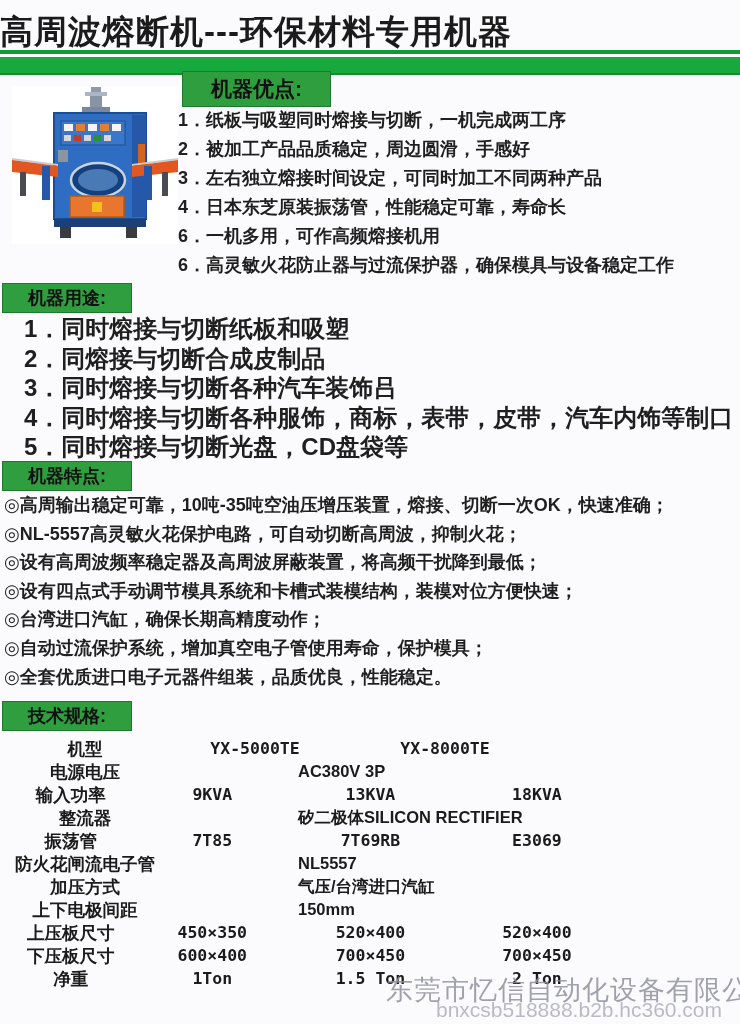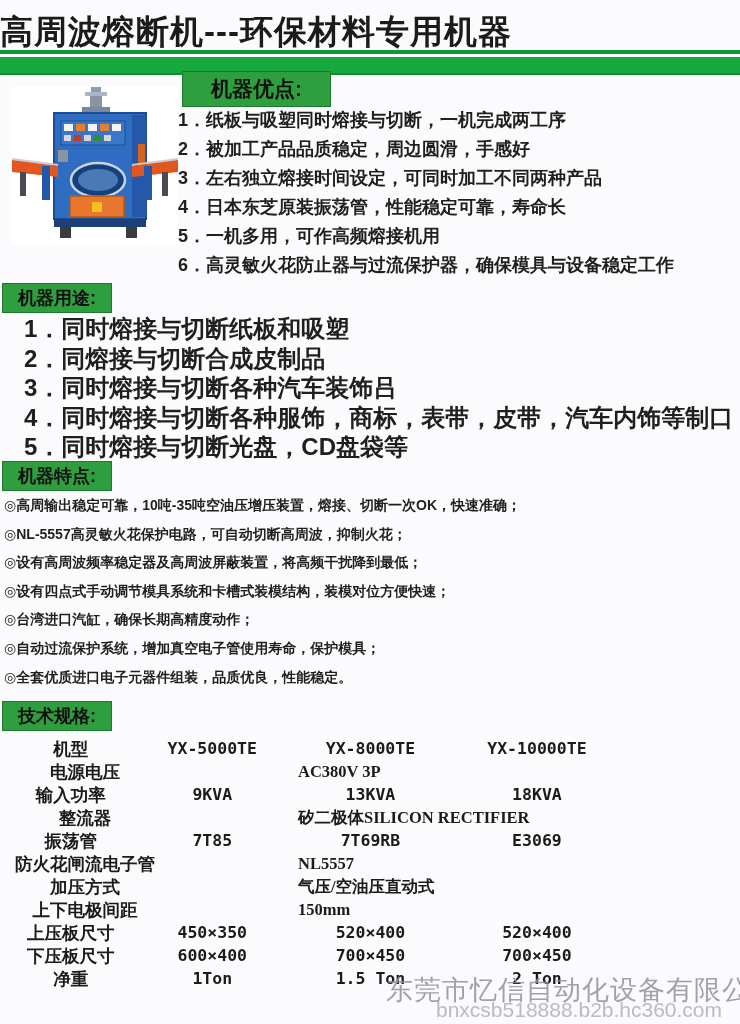--- a/index.html
+++ b/index.html
@@ -9,43 +9,43 @@
     font-family:"Liberation Sans","DejaVu Sans",sans-serif;
   }
   .title{
     position:absolute;top:10px;left:0;width:740px;
     font-size:33px;font-weight:700;letter-spacing:1px;white-space:nowrap;
   }
   .bar-thin{position:absolute;top:50px;left:0;width:740px;height:4px;background:#0b9c35;}
   .bar-main{position:absolute;top:57px;left:0;width:740px;height:16px;background:#17a83e;border-bottom:2px solid #0e8f2f;}
   .badge{
     position:absolute;display:inline-block;background:#2f9e3f;border:1px solid #1c7a2c;
-    color:#101010;font-weight:700;padding:2px 15px;white-space:nowrap;
+    color:#101010;font-weight:700;padding:2px 25px;white-space:nowrap;
   }
   .adv-badge{left:182px;top:71px;font-size:21px;padding:3px 28px;}
   .use-badge{left:2px;top:283px;font-size:18px;}
   .feat-badge{left:2px;top:461px;font-size:18px;}
   .spec-badge{left:2px;top:701px;font-size:18px;}
   .list{position:absolute;}
   .list .li{white-space:nowrap;font-weight:600;color:#1f1f1f;}
   .adv-list{left:178px;top:106px;}
   .adv-list .li{height:29px;line-height:29px;font-size:18px;}
   .use-list{left:24px;top:314px;}
   .use-list .li{height:29.5px;line-height:29.5px;font-size:24px;}
   .feat-list{left:4px;top:491px;}
-  .feat-list .li{height:28.6px;line-height:28.6px;font-size:14px;}
+  .feat-list .li{height:28.6px;line-height:28.6px;font-size:18px;}
   .machine{position:absolute;left:12px;top:86px;width:166px;height:158px;}
   .spec-table{position:absolute;left:0;top:737px;width:616px;}
   .spec-row{display:flex;height:23px;align-items:center;}
   .spec-label-cell{width:170px;text-align:center;font-weight:700;font-size:17.5px;white-space:nowrap;}
   .spec-cell{text-align:center;font-family:"DejaVu Sans Mono","Liberation Mono",monospace;font-size:16.5px;font-weight:600;white-space:nowrap;}
   .spec-cell.c1{width:170px;}
   .spec-cell.c2{width:210px;}
   .spec-cell.c3{width:190px;}
-  .spec-span{margin-left:128px;font-family:Liberation Serif, serif;font-size:16.5px;font-weight:600;white-space:nowrap;}
+  .spec-span{margin-left:128px;font-family:Liberation Sans, sans-serif;font-size:16.5px;font-weight:600;white-space:nowrap;}
   .wm-company{
     position:absolute;left:386px;top:972px;font-size:27px;letter-spacing:1px;
     color:rgba(145,145,158,0.85);white-space:nowrap;z-index:5;
   }
   .wm-hc{
     position:absolute;left:436px;top:998px;font-size:21px;
     color:rgba(170,170,182,0.8);white-space:nowrap;z-index:5;
   }
   .wm-url{
     position:absolute;left:562px;top:1041px;font-size:14px;font-weight:700;color:#7f1d1d;
@@ -107,21 +107,21 @@
 <div class="badge adv-badge">机器优点:</div>
 <div class="badge use-badge">机器用途:</div>
 <div class="badge feat-badge">机器特点:</div>
 <div class="badge spec-badge">技术规格:</div>
 
 <div class="list adv-list">
     <div class="li">1．纸板与吸塑同时熔接与切断，一机完成两工序</div>
     <div class="li">2．被加工产品品质稳定，周边圆滑，手感好</div>
     <div class="li">3．左右独立熔接时间设定，可同时加工不同两种产品</div>
     <div class="li">4．日本东芝原装振荡管，性能稳定可靠，寿命长</div>
-    <div class="li">5．一机多用，可作高频熔接机用</div>
+    <div class="li">6．一机多用，可作高频熔接机用</div>
     <div class="li">6．高灵敏火花防止器与过流保护器，确保模具与设备稳定工作</div>
   </div>
 <div class="list use-list">
     <div class="li">1．同时熔接与切断纸板和吸塑</div>
     <div class="li">2．同熔接与切断合成皮制品</div>
     <div class="li">3．同时熔接与切断各种汽车装饰吕</div>
     <div class="li">4．同时熔接与切断各种服饰，商标，表带，皮带，汽车内饰等制口</div>
     <div class="li">5．同时熔接与切断光盘，CD盘袋等</div>
   </div>
 <div class="list feat-list">
@@ -132,21 +132,20 @@
     <div class="li">◎台湾进口汽缸，确保长期高精度动作；</div>
     <div class="li">◎自动过流保护系统，增加真空电子管使用寿命，保护模具；</div>
     <div class="li">◎全套优质进口电子元器件组装，品质优良，性能稳定。</div>
   </div>
 
 <div class="spec-table" id="spec-table">
     <div class="spec-row">
       <div class="spec-label-cell">机型</div>
       <div class="spec-cell c1">YX-5000TE</div>
       <div class="spec-cell c2">YX-8000TE</div>
-      <div class="spec-cell c3">YX-10000TE</div>
     </div>
     <div class="spec-row">
       <div class="spec-label-cell">电源电压</div>
       <div class="spec-span">AC380V 3P</div>
     </div>
     <div class="spec-row">
       <div class="spec-label-cell">输入功率</div>
       <div class="spec-cell c1">9KVA</div>
       <div class="spec-cell c2">13KVA</div>
       <div class="spec-cell c3">18KVA</div>
@@ -160,21 +159,21 @@
       <div class="spec-cell c1">7T85</div>
       <div class="spec-cell c2">7T69RB</div>
       <div class="spec-cell c3">E3069</div>
     </div>
     <div class="spec-row">
       <div class="spec-label-cell">防火花闸流电子管</div>
       <div class="spec-span">NL5557</div>
     </div>
     <div class="spec-row">
       <div class="spec-label-cell">加压方式</div>
-      <div class="spec-span">气压/空油压直动式</div>
+      <div class="spec-span">气压/台湾进口汽缸</div>
     </div>
     <div class="spec-row">
       <div class="spec-label-cell">上下电极间距</div>
       <div class="spec-span">150mm</div>
     </div>
     <div class="spec-row">
       <div class="spec-label-cell">上压板尺寸</div>
       <div class="spec-cell c1">450×350</div>
       <div class="spec-cell c2">520×400</div>
       <div class="spec-cell c3">520×400</div>

